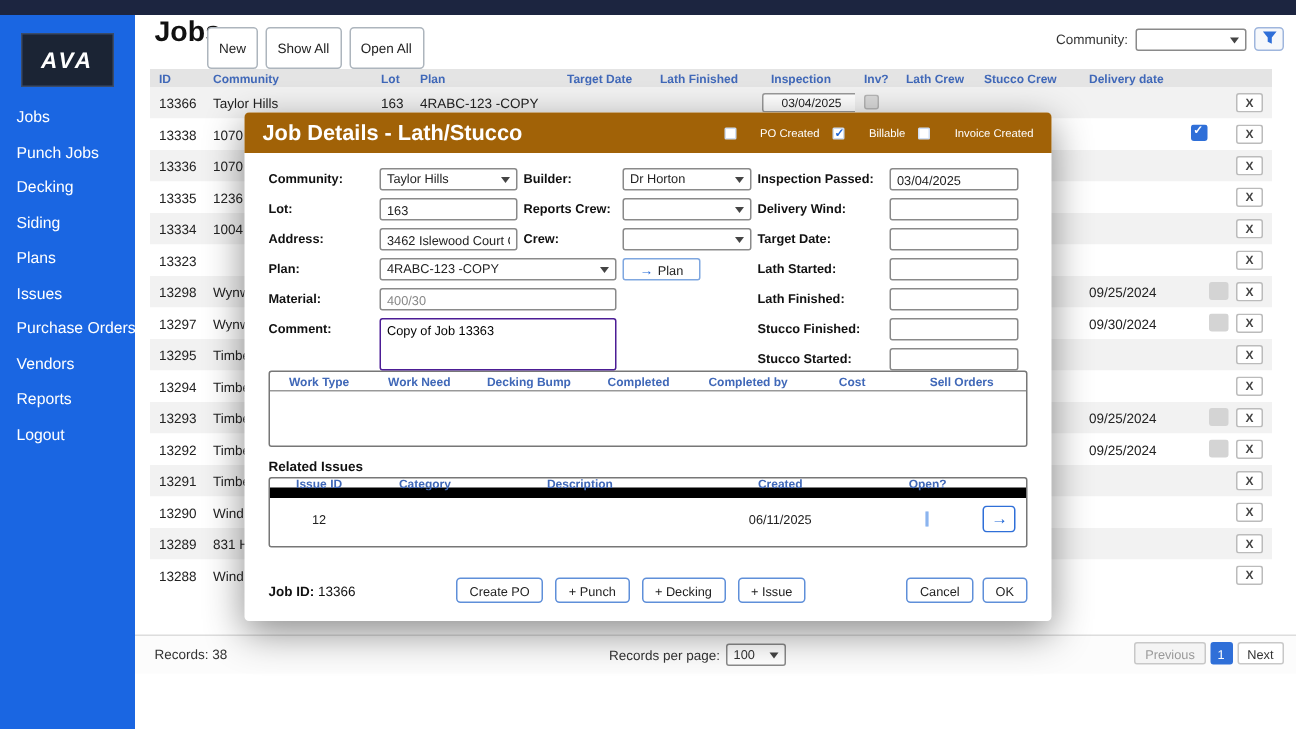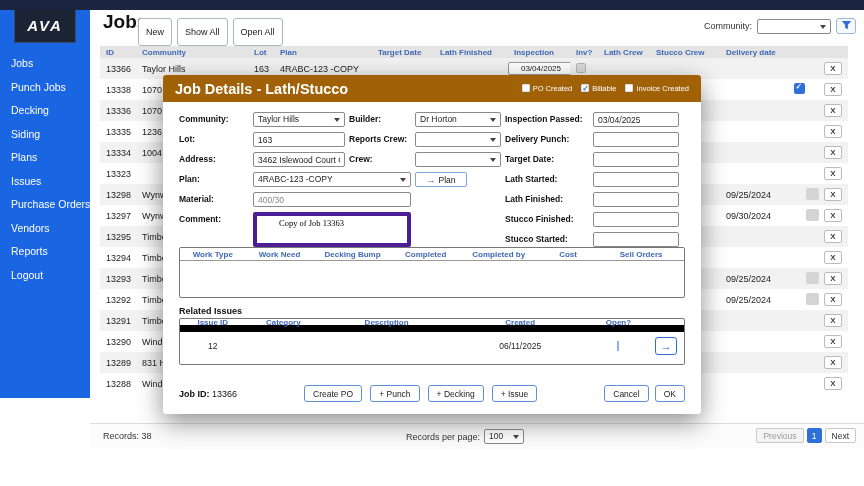--- a/index.html
+++ b/index.html
@@ -3,21 +3,21 @@
 <meta charset="utf-8">
 <style>
   *{box-sizing:border-box;margin:0;padding:0}
   html,body{width:864px;height:486px;overflow:hidden}
   body{position:relative;font-family:"Liberation Sans",sans-serif;background:#fff}
 
   
   .topbar{position:absolute;left:0;top:0;width:864px;height:10px;background:#1c2540;z-index:30}
 
   
-  .sidebar{position:absolute;left:0;top:0;width:90px;height:398px;background:#1a66e2;z-index:20;padding-top:1px}
+  .sidebar{position:absolute;left:0;top:0;width:90px;height:486px;background:#1a66e2;z-index:20;padding-top:16px}
   .logo{width:62px;height:36px;margin:6px auto 9px;background:#1b2434;border:1px solid #3a4b68;color:#fff;
         display:flex;align-items:center;justify-content:center;font-weight:bold;font-style:italic;
         font-size:15px;letter-spacing:2px}
   .side-item{color:#fff;font-size:10.5px;padding:6px 0 6px 11px;line-height:11.5px;cursor:pointer;white-space:nowrap}
 
   
   .main{position:absolute;left:90px;top:10px;width:774px;height:476px;background:#fff}
   .page-title{position:absolute;left:13px;top:1px;font-size:19px;font-weight:bold;color:#111}
   .toolbar{position:absolute;left:48px;top:8px;display:flex;gap:5px}
   .tbtn{height:28px;padding:0 7px;font-size:9px;background:#fff;border:1px solid #adb5bd;border-radius:3px;color:#222;cursor:pointer}
@@ -56,38 +56,38 @@
   .pbtn{height:15px;padding:0 6px;font-size:8.5px;border:1px solid #c8c8c8;border-radius:2px;background:#f4f4f4;color:#999;cursor:pointer}
   .pbtn.page{background:#2f6fd8;color:#fff;border-color:#2f6fd8;min-width:15px;padding:0 4px}
   .pbtn.next{background:#fff;color:#333}
 
   
   .modal{position:absolute;left:163px;top:75px;width:538px;z-index:40;background:#fff;border-radius:3px;
          box-shadow:0 8px 26px rgba(0,0,0,.45)}
   .modal-header{height:27px;background:#a16207;border-radius:3px 3px 0 0;display:flex;align-items:center;padding:0 12px}
   .modal-title{color:#fff;font-size:14.5px;font-weight:bold;white-space:nowrap}
   .hdr-checks{margin-left:auto;display:flex;gap:9px;align-items:center}
-  .hchk{display:flex;align-items:flex-start;gap:3px;color:#fff;font-size:7.5px;cursor:pointer;white-space:nowrap}
+  .hchk{display:flex;align-items:center;gap:16px;color:#fff;font-size:7.5px;cursor:pointer;white-space:nowrap}
   .box{width:8px;height:8px;background:#fff;border:1px solid #d0ddf2;border-radius:1px;position:relative;flex:0 0 auto}
   .box.checked::after{content:"\2713";color:#1f66d6;font-size:8px;font-weight:bold;position:absolute;left:0;top:-1.5px}
   .modal-body{padding:10px 16px 12px}
   .form-grid{display:grid;grid-template-columns:70px 92px 62px 86px 84px 86px;column-gap:4px;row-gap:5px}
   .flabel{font-size:8.5px;font-weight:bold;line-height:15px;white-space:nowrap;color:#111}
   .col1{grid-column:1}.col5{grid-column:5}.ctl6{grid-column:6}
   .finput,.fsel{height:15px;border:1px solid #8a8a8a;border-radius:2px;font-size:8.5px;padding:0 4px;width:100%;
         font-family:"Liberation Sans",sans-serif;background:#fff;color:#222}
   .fsel{line-height:13px;padding-right:14px;position:relative}
   .fsel::after{content:"";position:absolute;right:4px;top:5px;border-left:3px solid transparent;border-right:3px solid transparent;border-top:4px solid #444}
   .span24{grid-column:2/4}
   .plan-btn{grid-column:4;width:52px;height:15px;display:flex;align-items:center;justify-content:center;gap:3px;
             border:1px solid #7fa7e0;background:#fff;border-radius:2px;font-size:8.5px;color:#222;cursor:pointer;padding:0}
   .arrow{color:#1f66d6;font-weight:bold;font-size:9px}
   .readonly{color:#888}
-  .comment{grid-column:2/4;grid-row:6/8;height:100%;resize:none;border:4px solid #4c1d95;border-radius:2px;
-           font-size:8.5px;padding:2px 22px;font-family:Liberation Serif, serif;width:100%}
+  .comment{grid-column:2/4;grid-row:6/8;height:100%;resize:none;border:1px solid #4c1d95;border-radius:2px;
+           font-size:8.5px;padding:2px 4px;font-family:Liberation Sans, sans-serif;width:100%}
   .section-title{font-size:9px;font-weight:bold;margin:8px 0 2px;color:#111}
   .sub-table{border:1px solid #777;border-radius:2px;background:#fff}
   .rj-head{display:grid;grid-template-columns:13% 13.5% 15.5% 13.5% 15.5% 12% 17%;height:13px;border-bottom:1px solid #999;align-items:center}
   .sub-table .hc{text-align:center;padding:0 2px}
   .rj-body{height:36px}
   .ri-head,.ri-row{display:grid;grid-template-columns:13% 15% 26% 27% 12% 7%}
   .ri-head{height:13px;border-bottom:7px solid #000000;align-items:center}
   .ri-body{min-height:32px;padding:2px 0}
   .ri-row{align-items:center;height:24px;font-size:8.5px;color:#222}
   .ri-cell{text-align:center;white-space:nowrap;overflow:hidden}
@@ -621,21 +621,21 @@
       <div class="fsel"><span>Taylor Hills</span></div>
       <div class="flabel">Builder:</div>
       <div class="fsel"><span>Dr Horton</span></div>
       <div class="flabel col5">Inspection Passed:</div>
       <input class="finput ctl6" value="03/04/2025" style="">
 
       <div class="flabel col1">Lot:</div>
       <input class="finput" value="163" style="">
       <div class="flabel">Reports Crew:</div>
       <div class="fsel"><span></span></div>
-      <div class="flabel col5">Delivery Punch:</div>
+      <div class="flabel col5">Delivery Wind:</div>
       <input class="finput ctl6" value="" style="">
 
       <div class="flabel col1">Address:</div>
       <input class="finput" value="3462 Islewood Court Ocoee FL" style="">
       <div class="flabel">Crew:</div>
       <div class="fsel"><span></span></div>
       <div class="flabel col5">Target Date:</div>
       <input class="finput ctl6" value="" style="">
 
       <div class="flabel col1">Plan:</div>

